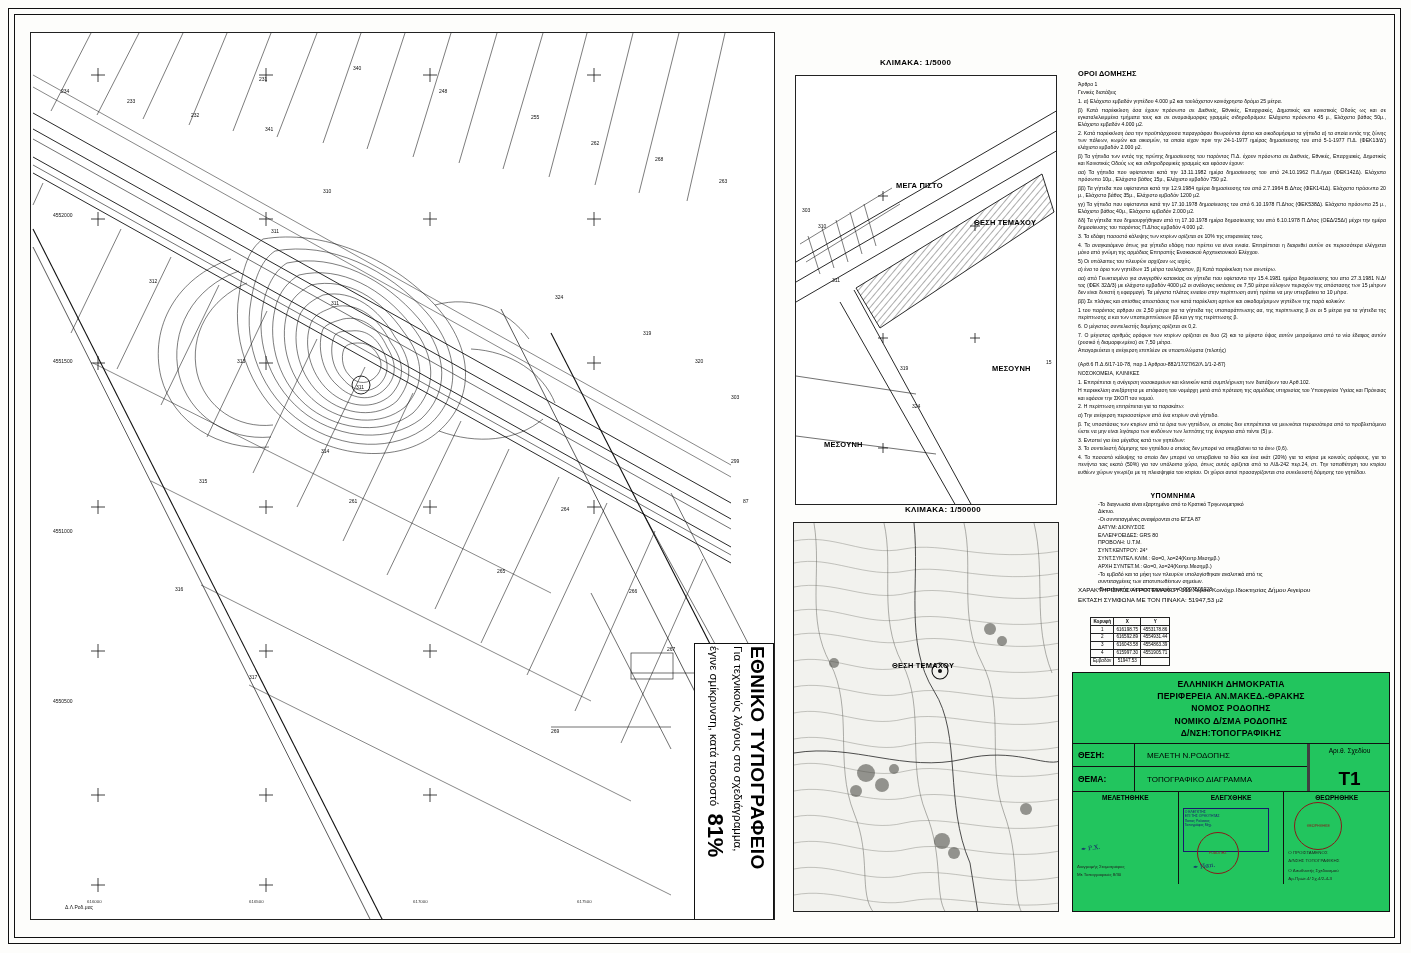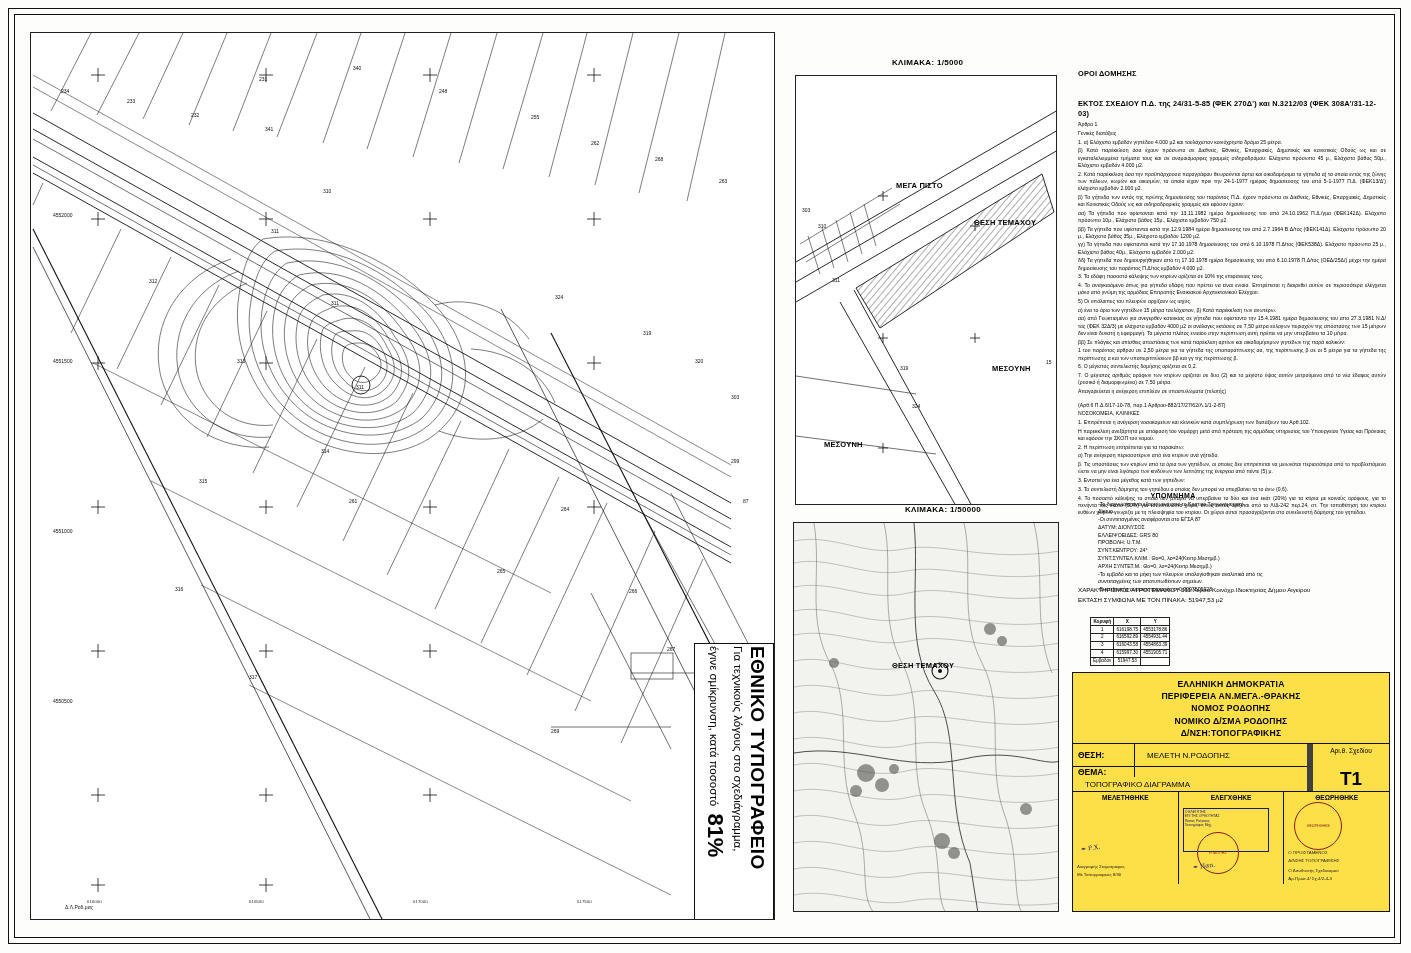--- a/index.html
+++ b/index.html
@@ -96,21 +96,21 @@
     background: #1d4ed8;
     overflow: hidden;
   }
   .inset-label {
     position: absolute;
     font-size: 8px;
     font-weight: bold;
     letter-spacing: 0.3px;
   }
   .ins1 { left: 795px; top: 75px; width: 262px; height: 430px; }
-  .ins1-lbl { left: 880px; top: 58px; margin-left: 12px; }
+  .ins1-lbl { left: 880px; top: 58px; }
   .ins2 { left: 793px; top: 522px; width: 266px; height: 390px; }
   .ins2-lbl { left: 905px; top: 505px; }
 
   .inset-text {
     position: absolute;
     font-size: 7.5px;
     font-weight: bold;
     letter-spacing: 0.2px;
     white-space: nowrap;
   }
@@ -179,21 +179,21 @@
   }
   .coord-table th { font-weight: bold; }
 
   
   .titleblock {
     position: absolute;
     left: 1072px; top: 672px;
     width: 318px; height: 240px;
     border: 1.3px solid #111;
     box-sizing: border-box;
-    background: #fde047;
+    background: #22c55e;
   }
   .tb-head {
     padding: 5px 0 4px 0;
     text-align: center;
     font-size: 8.6px;
     font-weight: bold;
     line-height: 1.42;
     border-bottom: 1px solid #111;
   }
   .tb-head div { letter-spacing: 0.2px; }
@@ -216,21 +216,21 @@
   .tb-val {
     flex: 1;
     font-size: 8px;
     display: flex;
     align-items: center;
     padding-left: 12px;
     box-sizing: border-box;
   }
   .tb-right {
     width: 82px;
-    border-left: 6px solid #404040;
+    border-left: 3px solid #404040;
     font-size: 6.6px;
     display: flex;
     align-items: center;
     justify-content: center;
     box-sizing: border-box;
   }
   .tb-big {
     font-size: 19px;
     font-weight: bold;
   }
@@ -625,21 +625,20 @@
       <g stroke="#222" fill="none" stroke-width="0.8">
         <path d="M0 230 C60 220 110 250 170 236 C220 224 250 244 266 238"></path>
         <path d="M120 0 C126 60 110 120 140 168 C168 212 150 280 176 340 L184 390"></path>
       </g>
     </svg>
     <div class="inset-text" style="left:98px; top:138px;">ΘΕΣΗ ΤΕΜΑΧΟΥ</div>
   </div>
 
   <div class="notes">
     <div class="notes-title">ΟΡΟΙ ΔΟΜΗΣΗΣ</div>
-    <div class="notes-title">ΕΚΤΟΣ ΣΧΕΔΙΟΥ Π.Δ. της 24/31-5-85 (ΦΕΚ 270Δ') και Ν.3212/03 (ΦΕΚ 308Α'/31-12-03)</div>
     <div class="notes-body">
       <p>Άρθρο 1</p>
       <p>Γενικές διατάξεις</p>
       <p>1. α) Ελάχιστο εμβαδόν γηπέδου 4.000 μ2 και τουλάχιστον κοινόχρηστο δρόμο 25 μέτρα.</p>
       <p>β) Κατά παρέκκλιση όσα έχουν πρόσωπο σε Διεθνείς, Εθνικές, Επαρχιακές, Δημοτικές και κοινοτικές Οδούς ως και σε εγκαταλελειμμένα τμήματα τους και σε ανομοιόμορφες γραμμές σιδηροδρόμου: Ελάχιστο πρόσωπο 45 μ., Ελάχιστο βάθος 50μ., Ελάχιστο εμβαδόν 4.000 μ2.</p>
       <p>2. Κατά παρέκκλιση όσα την προϋπάρχουσα παραγράφου θεωρούνται άρτια και οικοδομήσιμα τα γήπεδα α) τα οποία εντός της ζώνης των πόλεων, κωμών και οικισμών, τα οποία είχαν πριν την 24-1-1977 ημέρας δημοσίευσης του από 5-1-1977 Π.Δ. (ΦΕΚ13/Δ') ελάχιστο εμβαδόν 2.000 μ2.</p>
       <p>β) Τα γήπεδα των εντός της πρώτης δημοσίευσης του παρόντος Π.Δ. έχουν πρόσωπο σε Διεθνείς, Εθνικές, Επαρχιακές, Δημοτικές και Κοινοτικές Οδούς ως και σιδηροδρομικές γραμμές και εφόσον έχουν:</p>
       <p>αα) Τα γήπεδα που υφίστανται κατά την 13.11.1982 ημέρα δημοσίευσης του από 24.10.1962 Π.Δ./γμα (ΦΕΚ142Δ). Ελάχιστο πρόσωπο 10μ., Ελάχιστο βάθος 15μ., Ελάχιστο εμβαδόν 750 μ2.</p>
       <p>ββ) Τα γήπεδα που υφίστανται κατά την 12.9.1984 ημέρα δημοσίευσης του από 2.7.1964 Β.Δ/τος (ΦΕΚ141Δ). Ελάχιστο πρόσωπο 20 μ., Ελάχιστο βάθος 35μ., Ελάχιστο εμβαδόν 1200 μ2.</p>
       <p>γγ) Τα γήπεδα που υφίστανται κατά την 17.10.1978 δημοσίευσης του από 6.10.1978 Π.Δ/τος (ΦΕΚ538Δ). Ελάχιστο πρόσωπο 25 μ., Ελάχιστο βάθος 40μ., Ελάχιστο εμβαδόν 2.000 μ2.</p>
@@ -722,33 +721,33 @@
       <td>Εμβαδόν</td>
       <td>51947.53</td>
       <td></td>
     </tr>
   </tbody>
     </table>
 
   <div class="titleblock">
     <div class="tb-head">
       <div>ΕΛΛΗΝΙΚΗ ΔΗΜΟΚΡΑΤΙΑ</div>
-      <div>ΠΕΡΙΦΕΡΕΙΑ ΑΝ.ΜΕΓΑ.-ΘΡΑΚΗΣ</div>
+      <div>ΠΕΡΙΦΕΡΕΙΑ ΑΝ.ΜΑΚΕΔ.-ΘΡΑΚΗΣ</div>
       <div>ΝΟΜΟΣ ΡΟΔΟΠΗΣ</div>
       <div>ΝΟΜΙΚΟ Δ/ΣΜΑ ΡΟΔΟΠΗΣ</div>
       <div>Δ/ΝΣΗ:ΤΟΠΟΓΡΑΦΙΚΗΣ</div>
     </div>
 
     <div class="tb-rowspan">
       <div class="tb-left-stack">
         <div class="tb-row" style="border-bottom:1px solid #111;">
           <div class="tb-key">ΘΕΣΗ:</div>
           <div class="tb-val">ΜΕΛΕΤΗ Ν.ΡΟΔΟΠΗΣ</div>
         </div>
-        <div class="tb-row" style="border-bottom:none; height:24px;flex-direction:column;">
+        <div class="tb-row" style="border-bottom:none; height:24px;">
           <div class="tb-key">ΘΕΜΑ:</div>
           <div class="tb-val">ΤΟΠΟΓΡΑΦΙΚΟ ΔΙΑΓΡΑΜΜΑ</div>
         </div>
       </div>
       <div class="tb-right" style="flex-direction:column; justify-content:flex-start;">
         <div style="padding-top:3px;">Αρι.θ.  Σχεδίου</div>
         <div class="tb-big" style="margin-top:14px;">T1</div>
       </div>
     </div>
 

